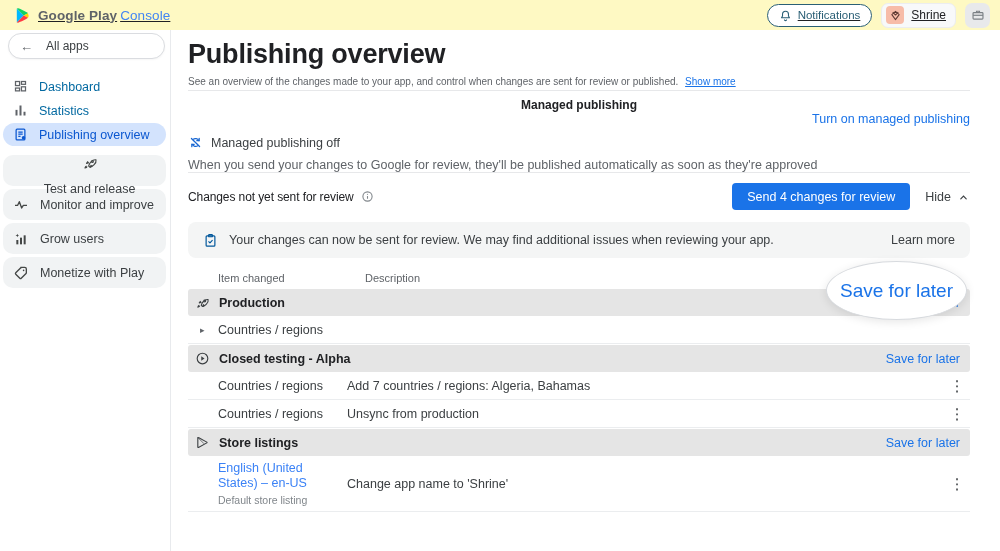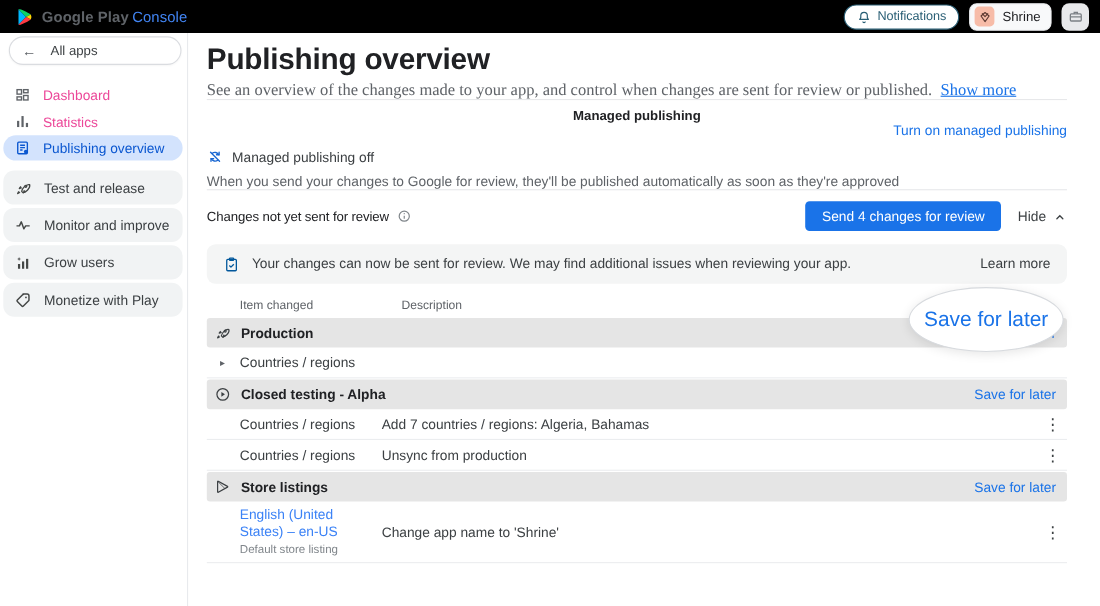--- a/index.html
+++ b/index.html
@@ -6,21 +6,21 @@
   html,body { margin:0; padding:0; }
   body {
     width:1000px; height:551px; position:relative; overflow:hidden;
     background:#fff; color:#202124;
     font-family:"Liberation Sans", sans-serif;
   }
   a { text-decoration:none; cursor:pointer; }
 
   
   .topbar { position:absolute; top:0; left:0; right:0; height:30px;
-    display:flex; align-items:center; padding:0 10px 0 14px; background:#000000; }
+    display:flex; align-items:center; padding:0 10px 0 14px; background:#fef9c3;text-decoration:underline; }
   .logo { display:flex; align-items:center; gap:7px; cursor:pointer; }
   .logo-text { font-size:13.5px; letter-spacing:.1px; }
   .logo-gp { color:#5f6368; font-weight:700; }
   .logo-console { color:#4285f4; font-weight:400; margin-left:3px; }
   .topbar-right { margin-left:auto; display:flex; align-items:center; gap:9px; }
   .notif-btn { display:flex; align-items:center; gap:6px; height:23px; padding:0 11px;
     background:#fff; border:1.5px solid #2a5f75; border-radius:12px;
     color:#2a5f75; font-size:11.5px; font-weight:400; cursor:pointer; }
   .app-chip { display:flex; align-items:center; gap:7px; height:25px; padding:0 9px 0 4px;
     background:#f8f9fa; border:1px solid #ecedef; border-radius:7px; font-size:12px;
@@ -32,35 +32,35 @@
 
   
   .sidebar { position:absolute; top:30px; left:0; width:171px; bottom:0;
     background:#fff; border-right:1px solid #e8eaed; }
   .all-apps { margin:3px 5px 0 8px; height:26px; border:1px solid #dadce0; border-radius:13px;
     display:flex; align-items:center; gap:13px; padding-left:11px; font-size:12px;
     color:#3c4043; cursor:pointer; background:#fff; box-shadow:0 1px 2px rgba(0,0,0,.04); }
   .back-gl { font-size:13px; color:#5f6368; }
   .nav { margin-top:16px; }
   .nav-item { height:23px; margin:0 4px 1px 3px; border-radius:12px; padding-left:10px;
-    display:flex; align-items:center; gap:11px; font-size:12.5px; color:#ec4899; cursor:pointer; }
+    display:flex; align-items:center; gap:11px; font-size:12.5px; color:#0369a1; cursor:pointer; }
   .nav-item svg { color:#5f6368; flex:none; }
   .nav-item.selected { background:#d3e3fd; color:#0b57d0; }
   .nav-item.selected svg { color:#0b57d0; }
   .nav-group { height:31px; margin:0 4px 3px 3px; background:#f1f3f4; border-radius:10px;
     padding-left:10px; display:flex; align-items:center; gap:11px; font-size:12.5px;
     color:#3c4043; cursor:pointer; }
   .nav-group svg { color:#444746; flex:none; }
-  .nav-group.first { margin-top:9px; }
+  .nav-group.first { margin-top:9px;flex-direction:column; }
 
   
   .main { position:absolute; top:30px; left:171px; right:0; bottom:0; padding:0 30px 0 17px; }
   h1.page-title { margin:9px 0 0; font-size:27px; line-height:31px; font-weight:700;
     letter-spacing:-.2px; color:#202124; }
-  .subtitle { margin:4px 0 0; font-size:15px; color:#5f6368; line-height:16px;font-family:Liberation Serif, serif; }
+  .subtitle { margin:4px 0 0; font-size:10px; color:#5f6368; line-height:16px; }
   .subtitle a { color:#1a73e8; text-decoration:underline; margin-left:4px; }
   hr.div { border:none; border-top:1px solid #e7e8ea; margin:0; }
   .hr1 { margin-top:10px; } .hr2 { margin-top:9px; }
 
   .mp-row { margin-top:7px; display:flex; align-items:center;flex-direction:column; }
   .mp-label { font-size:12px; font-weight:700; color:#202124; }
   .mp-action { margin-left:auto; font-size:12.5px; color:#1a73e8; }
   .mp-status { margin-top:9px; display:flex; align-items:center; gap:8px;
     font-size:12.5px; color:#3c4043; }
   .mp-status svg { color:#1967d2; }

